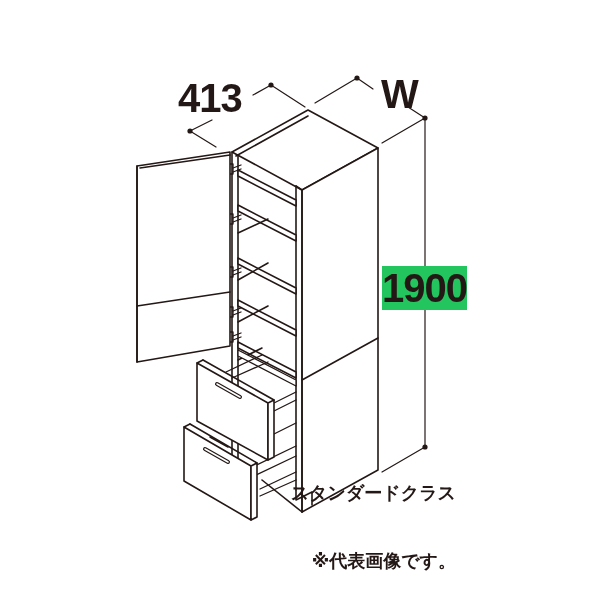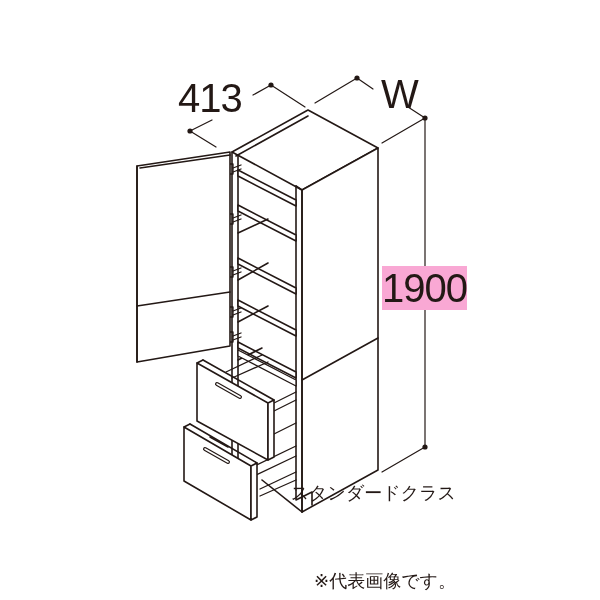--- a/index.html
+++ b/index.html
@@ -6,48 +6,49 @@
       margin: 0;
       padding: 0;
       background: #ffffff;
     }
     .canvas {
       position: relative;
       width: 484px;
       height: 600px;
       overflow: hidden;
       background: #ffffff;
+      font-weight: bold;
     }
     svg.drawing {
       position: absolute;
       left: 0;
       top: 0;
     }
     .dim-label {
       position: absolute;
       font-family: "Liberation Sans", "DejaVu Sans", sans-serif;
       color: #231815;
       line-height: 1;
       letter-spacing: -1px;
     }
     .dim-depth { left: 178px; top: 78px; font-size: 40px; }
     .dim-width { left: 381px; top: 74px; font-size: 40px; }
-    .dim-height { left: 382px; top: 266px; font-size: 40px; background: #f9a8d4; padding: 2px 0; }
+    .dim-height { left: 382px; top: 266px; font-size: 40px; background: #22c55e; padding: 2px 0; }
     .caption {
       position: absolute;
       right: 28px;
       font-family: "DejaVu Sans", sans-serif;
       font-size: 18px;
       color: #231815;
       text-align: center;
       white-space: nowrap;
     }
     .cap-1 { top: 481px; }
     .cap-2 { top: 515px; }
-    .cap-3 { top: 549px; margin-top: 20px; }
+    .cap-3 { top: 549px; }
   </style>
 </head>
 <body>
 
 <div class="canvas">
   <svg class="drawing" width="600" height="600" viewBox="0 0 600 600" fill="none" stroke="#231815" stroke-width="1.6" stroke-linejoin="round" stroke-linecap="round">
 
     <g stroke-width="1.2">
 
       <circle cx="190" cy="131" r="2.6" fill="#231815" stroke="none"></circle>

